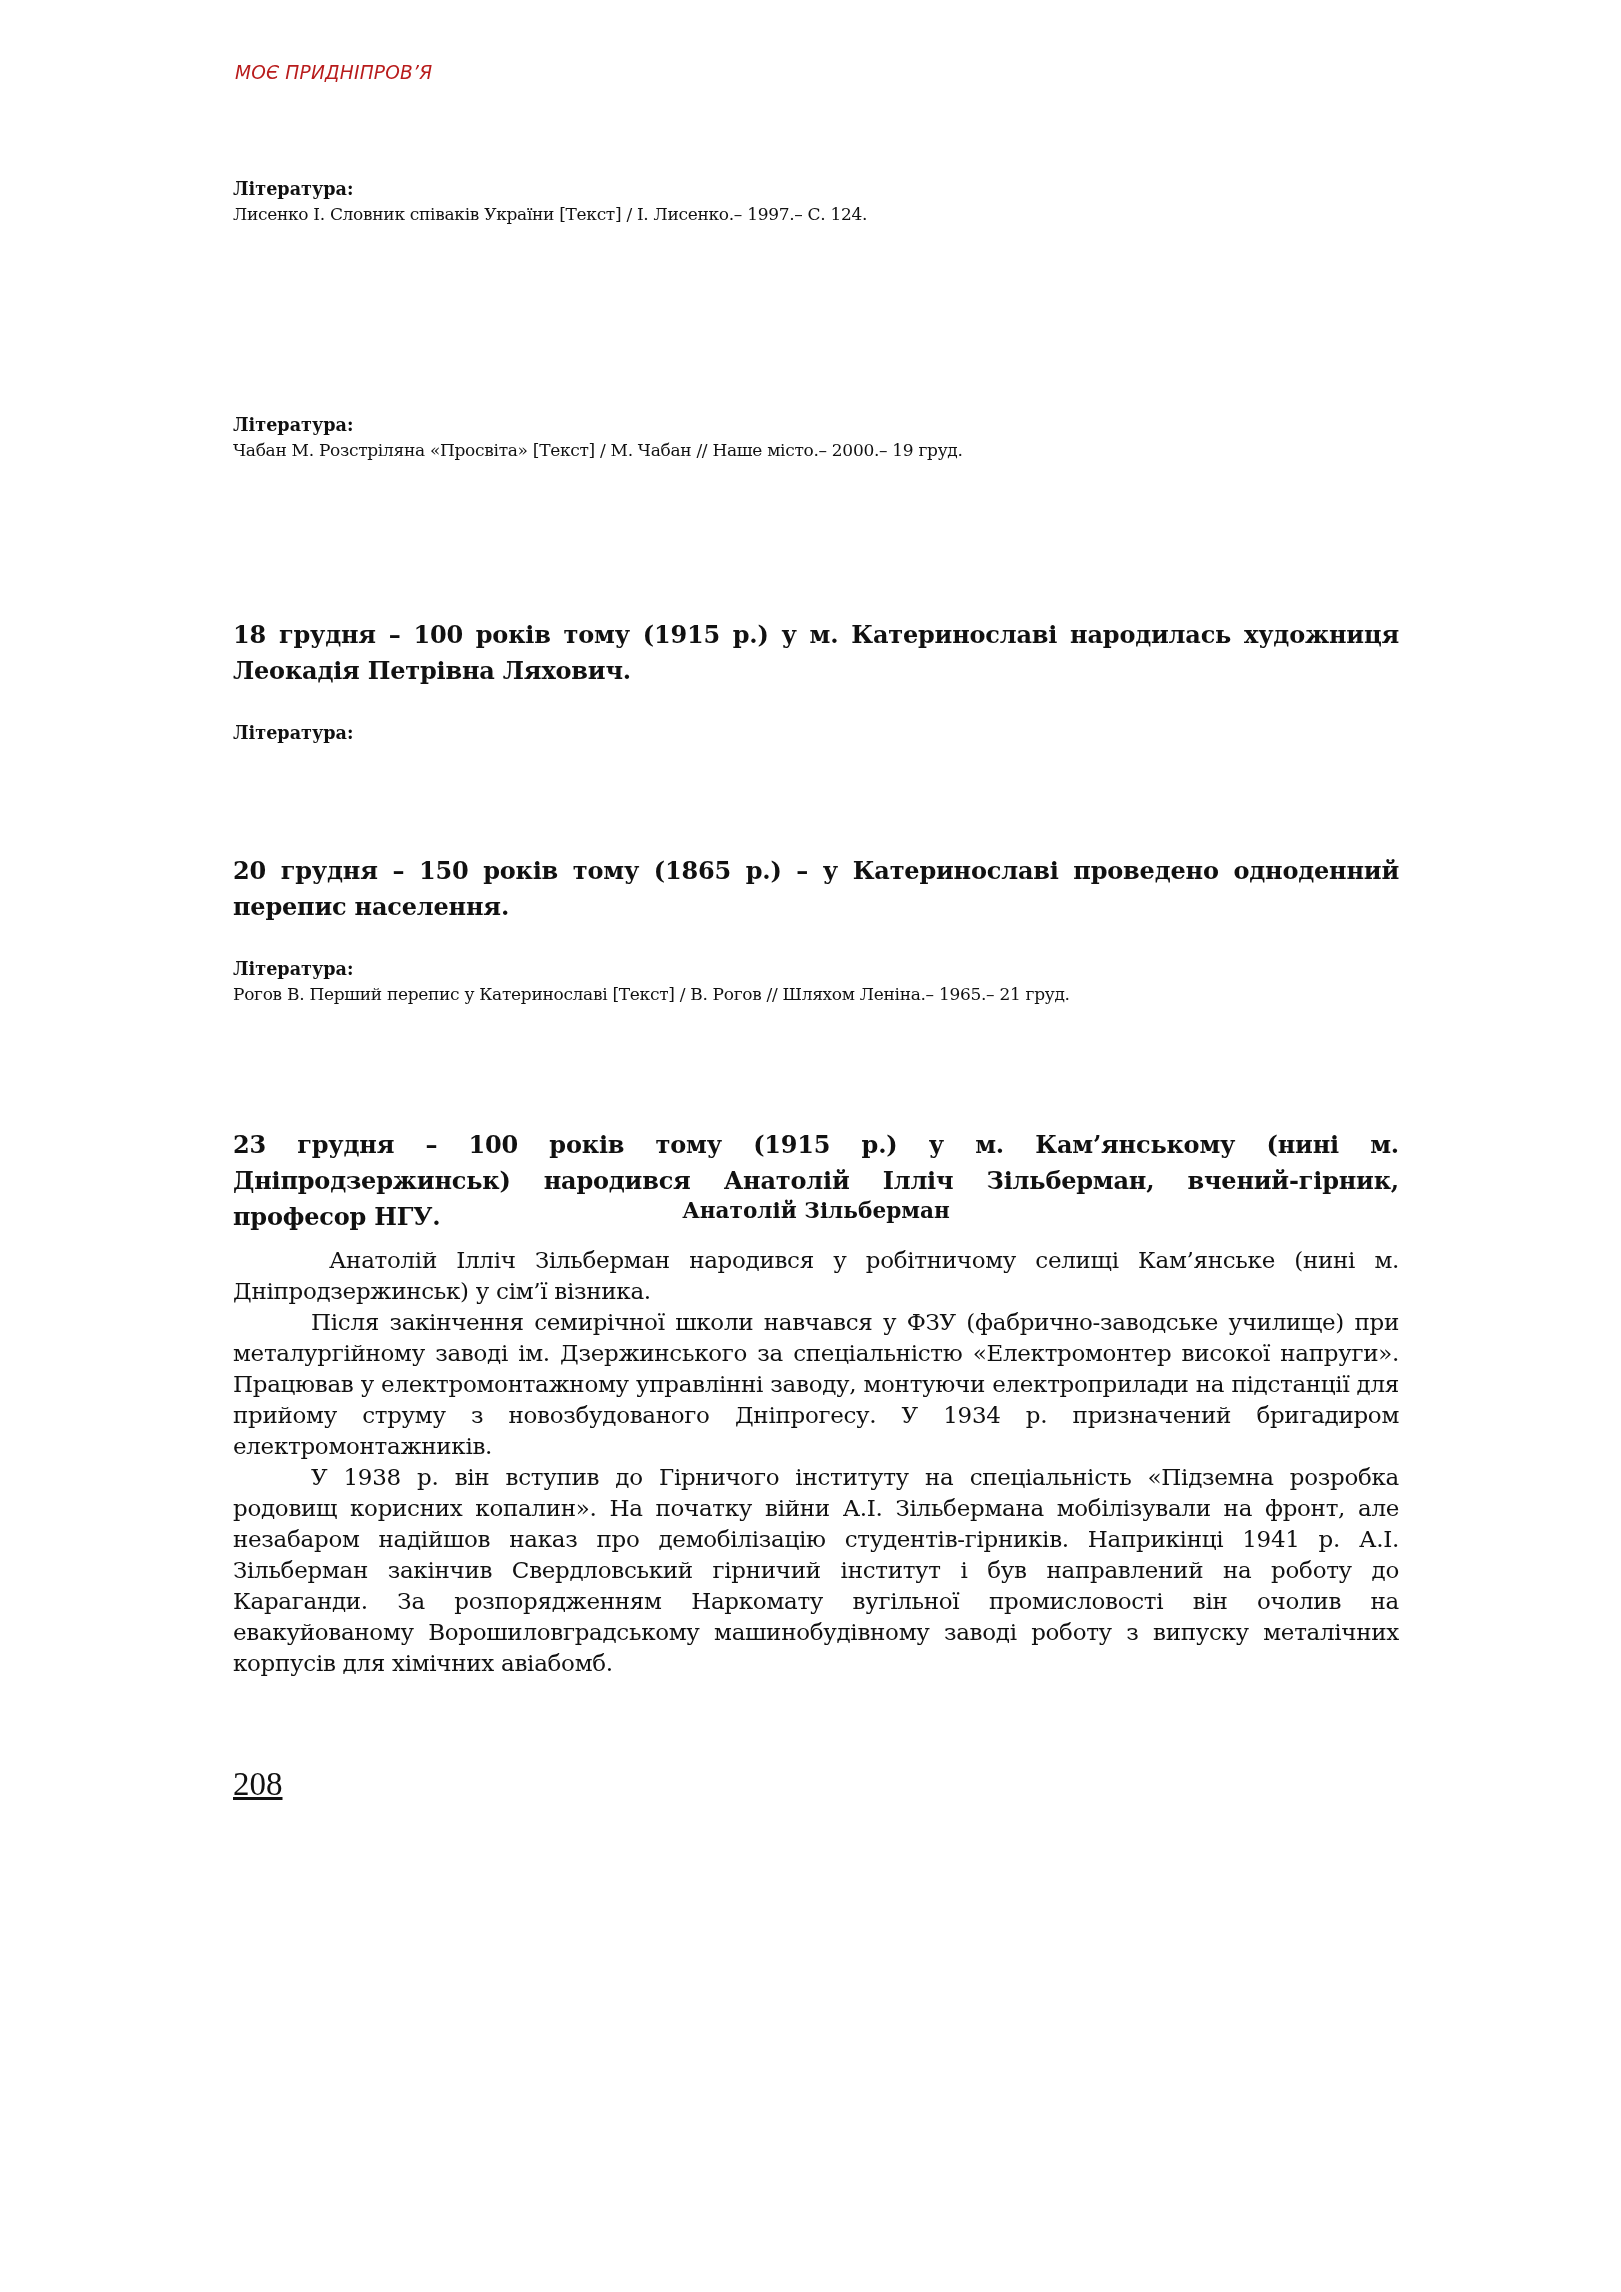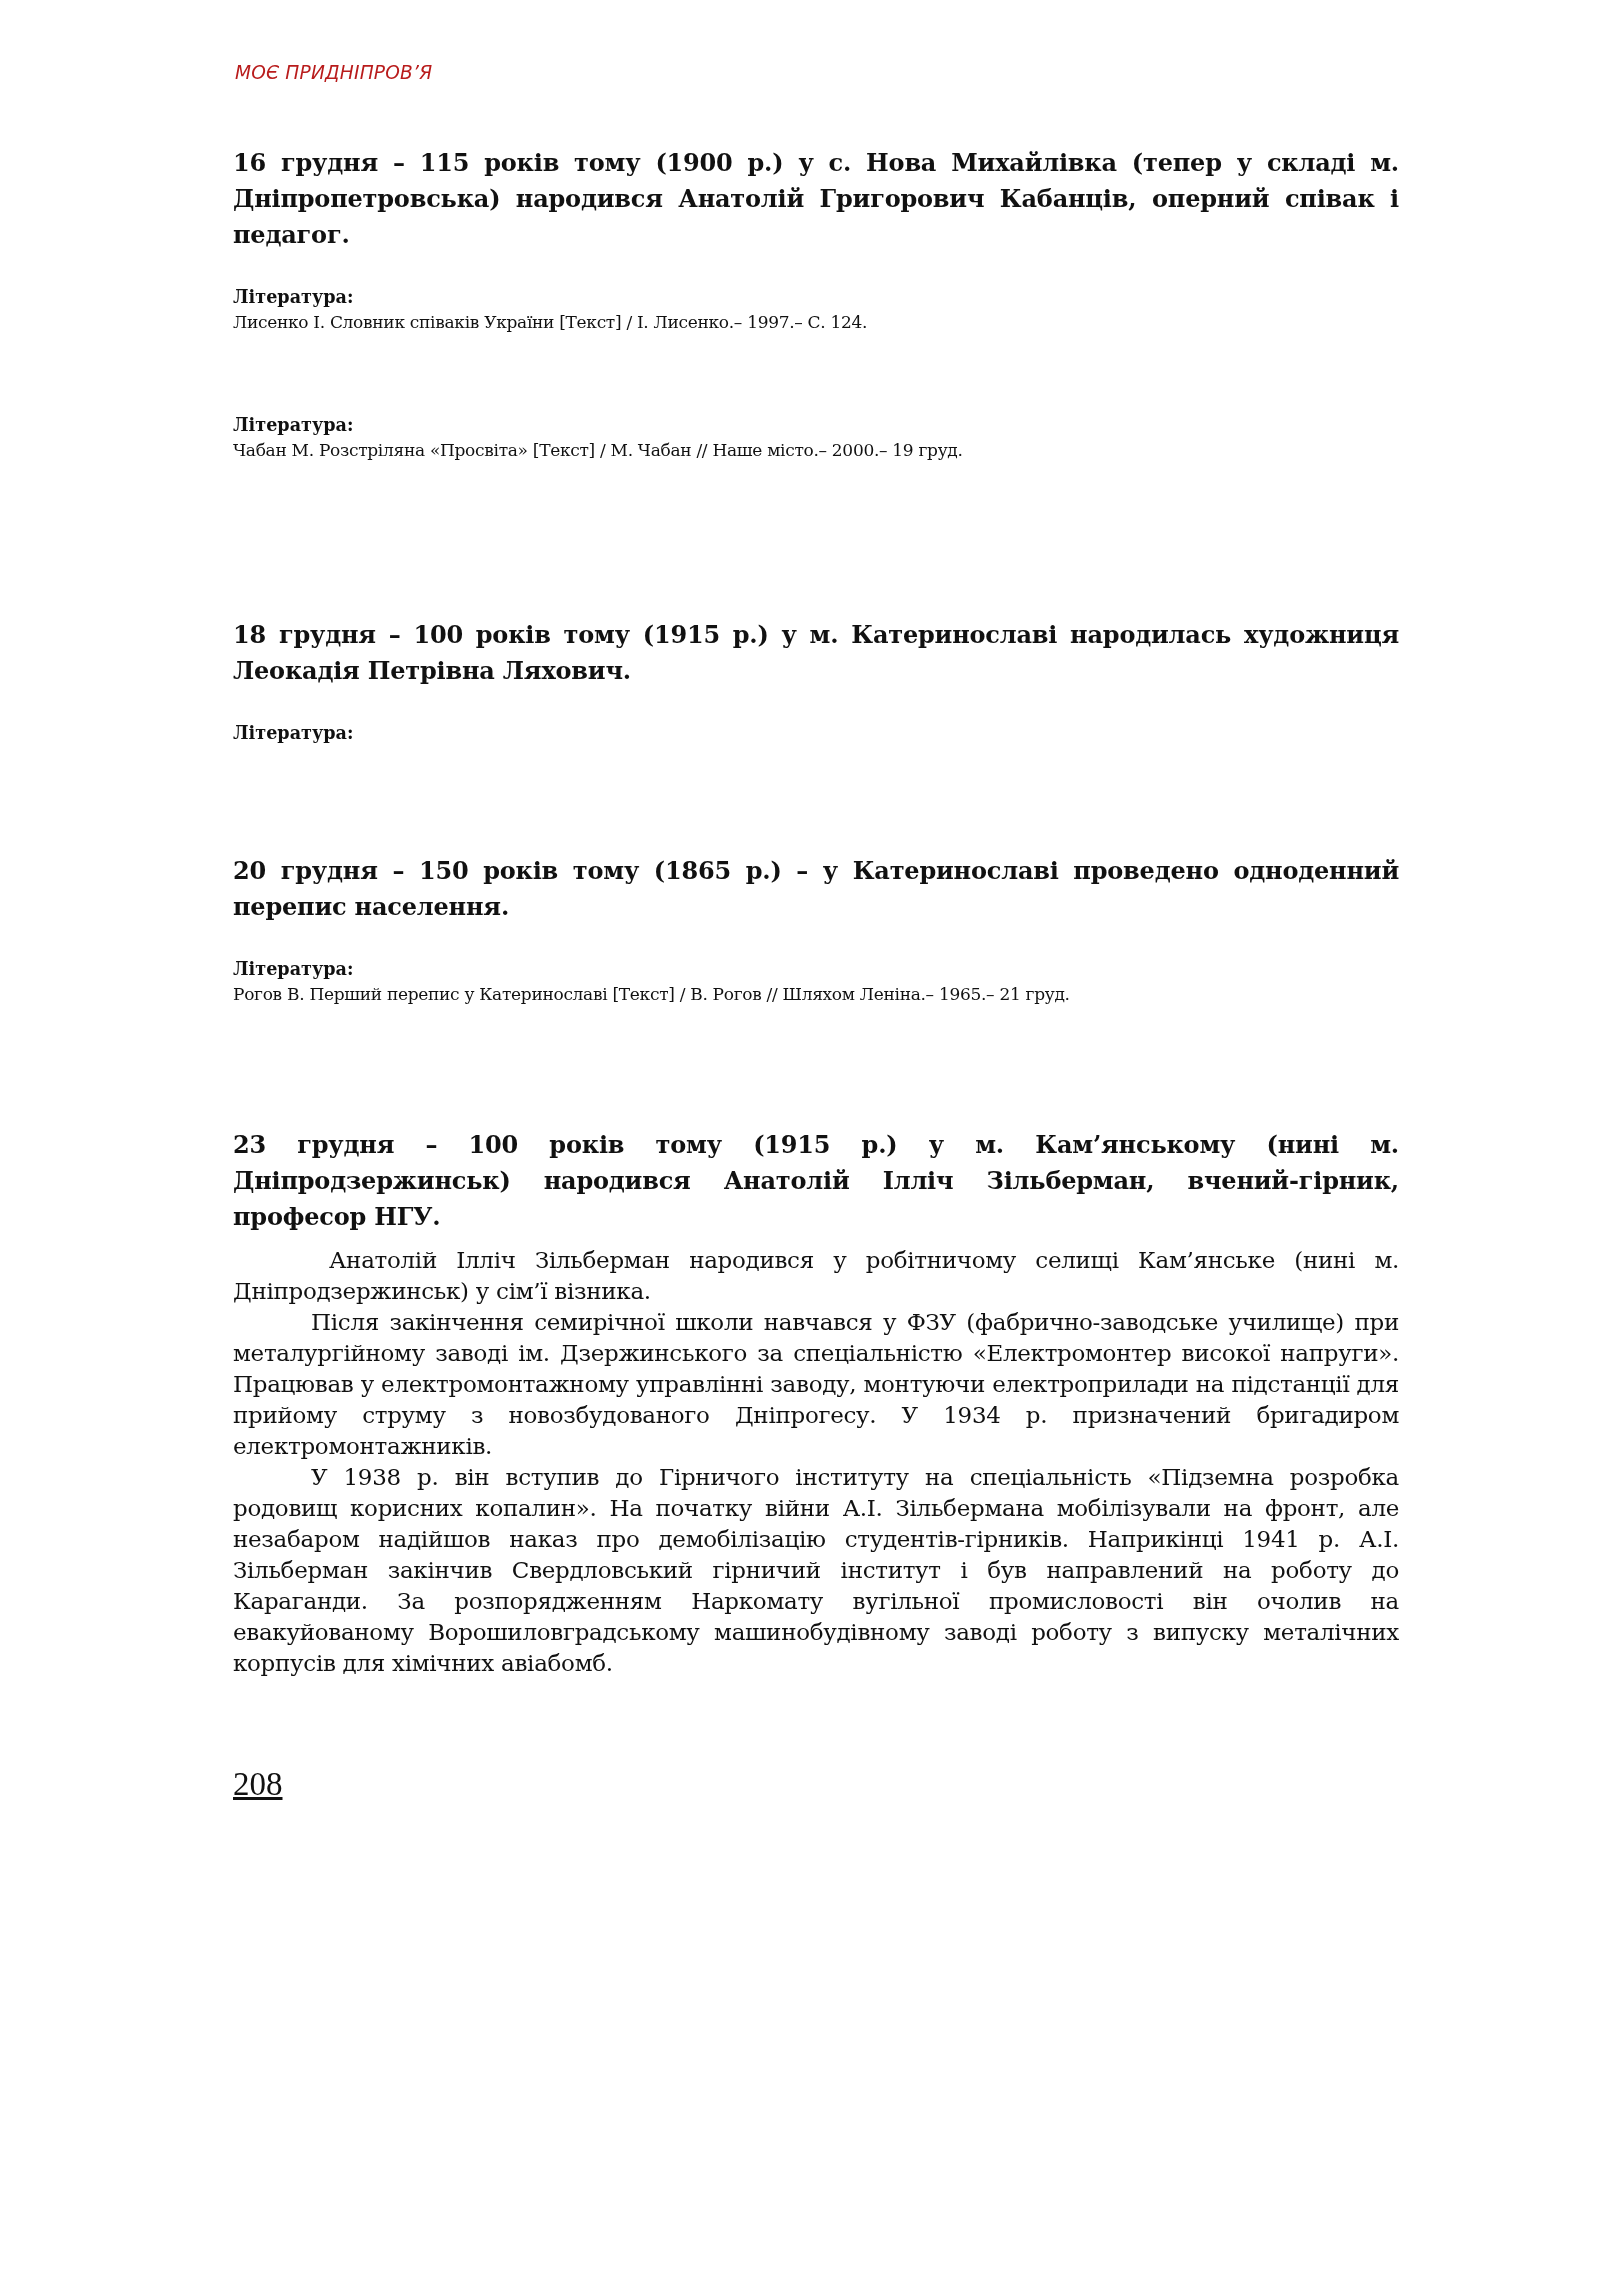--- a/index.html
+++ b/index.html
@@ -18,21 +18,20 @@
   .page-number { position: absolute; left: 233px; top: 1766px; font-family: "Liberation Serif", serif; font-size: 33px; text-decoration: underline; }
 </style>
 </head>
 <body>
 
 <div class="page">
 
   <div class="running-head">МОЄ ПРИДНІПРОВ’Я</div>
 
   <div class="entry" style="top:145px;">
-    <p class="entry-title">16 грудня – 115 років тому (1900 р.) у с. Нова Михайлівка (тепер у складі м. Дніпропетровська) народився Анатолій Григорович Кабанців, оперний співак і педагог.</p>
     <div class="lit-block">
       <p class="lit-label">Література:</p>
       <p class="lit-ref">Лисенко І.  Словник співаків України [Текст] / І.  Лисенко.– 1997.– С. 124.</p>
     </div>
   </div>
 
   <div class="entry" style="top:381px;">
     <div class="lit-block">
       <p class="lit-label">Література:</p>
       <p class="lit-ref">Чабан М. Розстріляна «Просвіта» [Текст] / М. Чабан // Наше місто.– 2000.– 19 груд.</p>
@@ -51,20 +50,21 @@
     <div class="lit-block">
       <p class="lit-label">Література:</p>
       <p class="lit-ref">Рогов В.  Перший перепис у Катеринославі [Текст] / В.  Рогов // Шляхом Леніна.– 1965.– 21 груд.</p>
     </div>
   </div>
 
   <div class="entry" style="top:1083px;margin-top:44px;">
     <p class="entry-title">23 грудня – 100 років тому (1915 р.) у м. Кам’янському (нині м. Дніпродзержинськ) народився Анатолій Ілліч Зільберман, вчений-гірник, професор НГУ.</p>
   </div>
 
+  <div class="article-title">Анатолій Зільберман</div>
 
   <div class="article">
     <p class="first">Анатолій Ілліч Зільберман народився у робітничому селищі Кам’янське (нині м. Дніпродзержинськ) у сім’ї візника.</p>
     <p>Після закінчення семирічної школи навчався у ФЗУ (фабрично-заводське училище) при металургійному заводі ім. Дзержинського за спеціальністю «Електромонтер високої напруги». Працював у електромонтажному управлінні заводу, монтуючи електроприлади на підстанції для прийому струму з новозбудованого Дніпрогесу. У 1934 р. призначений бригадиром електромонтажників.</p>
     <p>У 1938 р. він вступив до Гірничого інституту на спеціальність «Підземна розробка родовищ корисних копалин». На початку війни А.І. Зільбермана мобілізували на фронт, але незабаром надійшов наказ про демобілізацію студентів-гірників. Наприкінці 1941 р. А.І. Зільберман закінчив Свердловський гірничий інститут і був направлений на роботу до Караганди. За розпорядженням Наркомату вугільної промисловості він очолив на евакуйованому Ворошиловградському машинобудівному заводі роботу з випуску металічних корпусів для хімічних авіабомб.</p>
   </div>
 
   <div class="page-number">208</div>
 
 </div>

